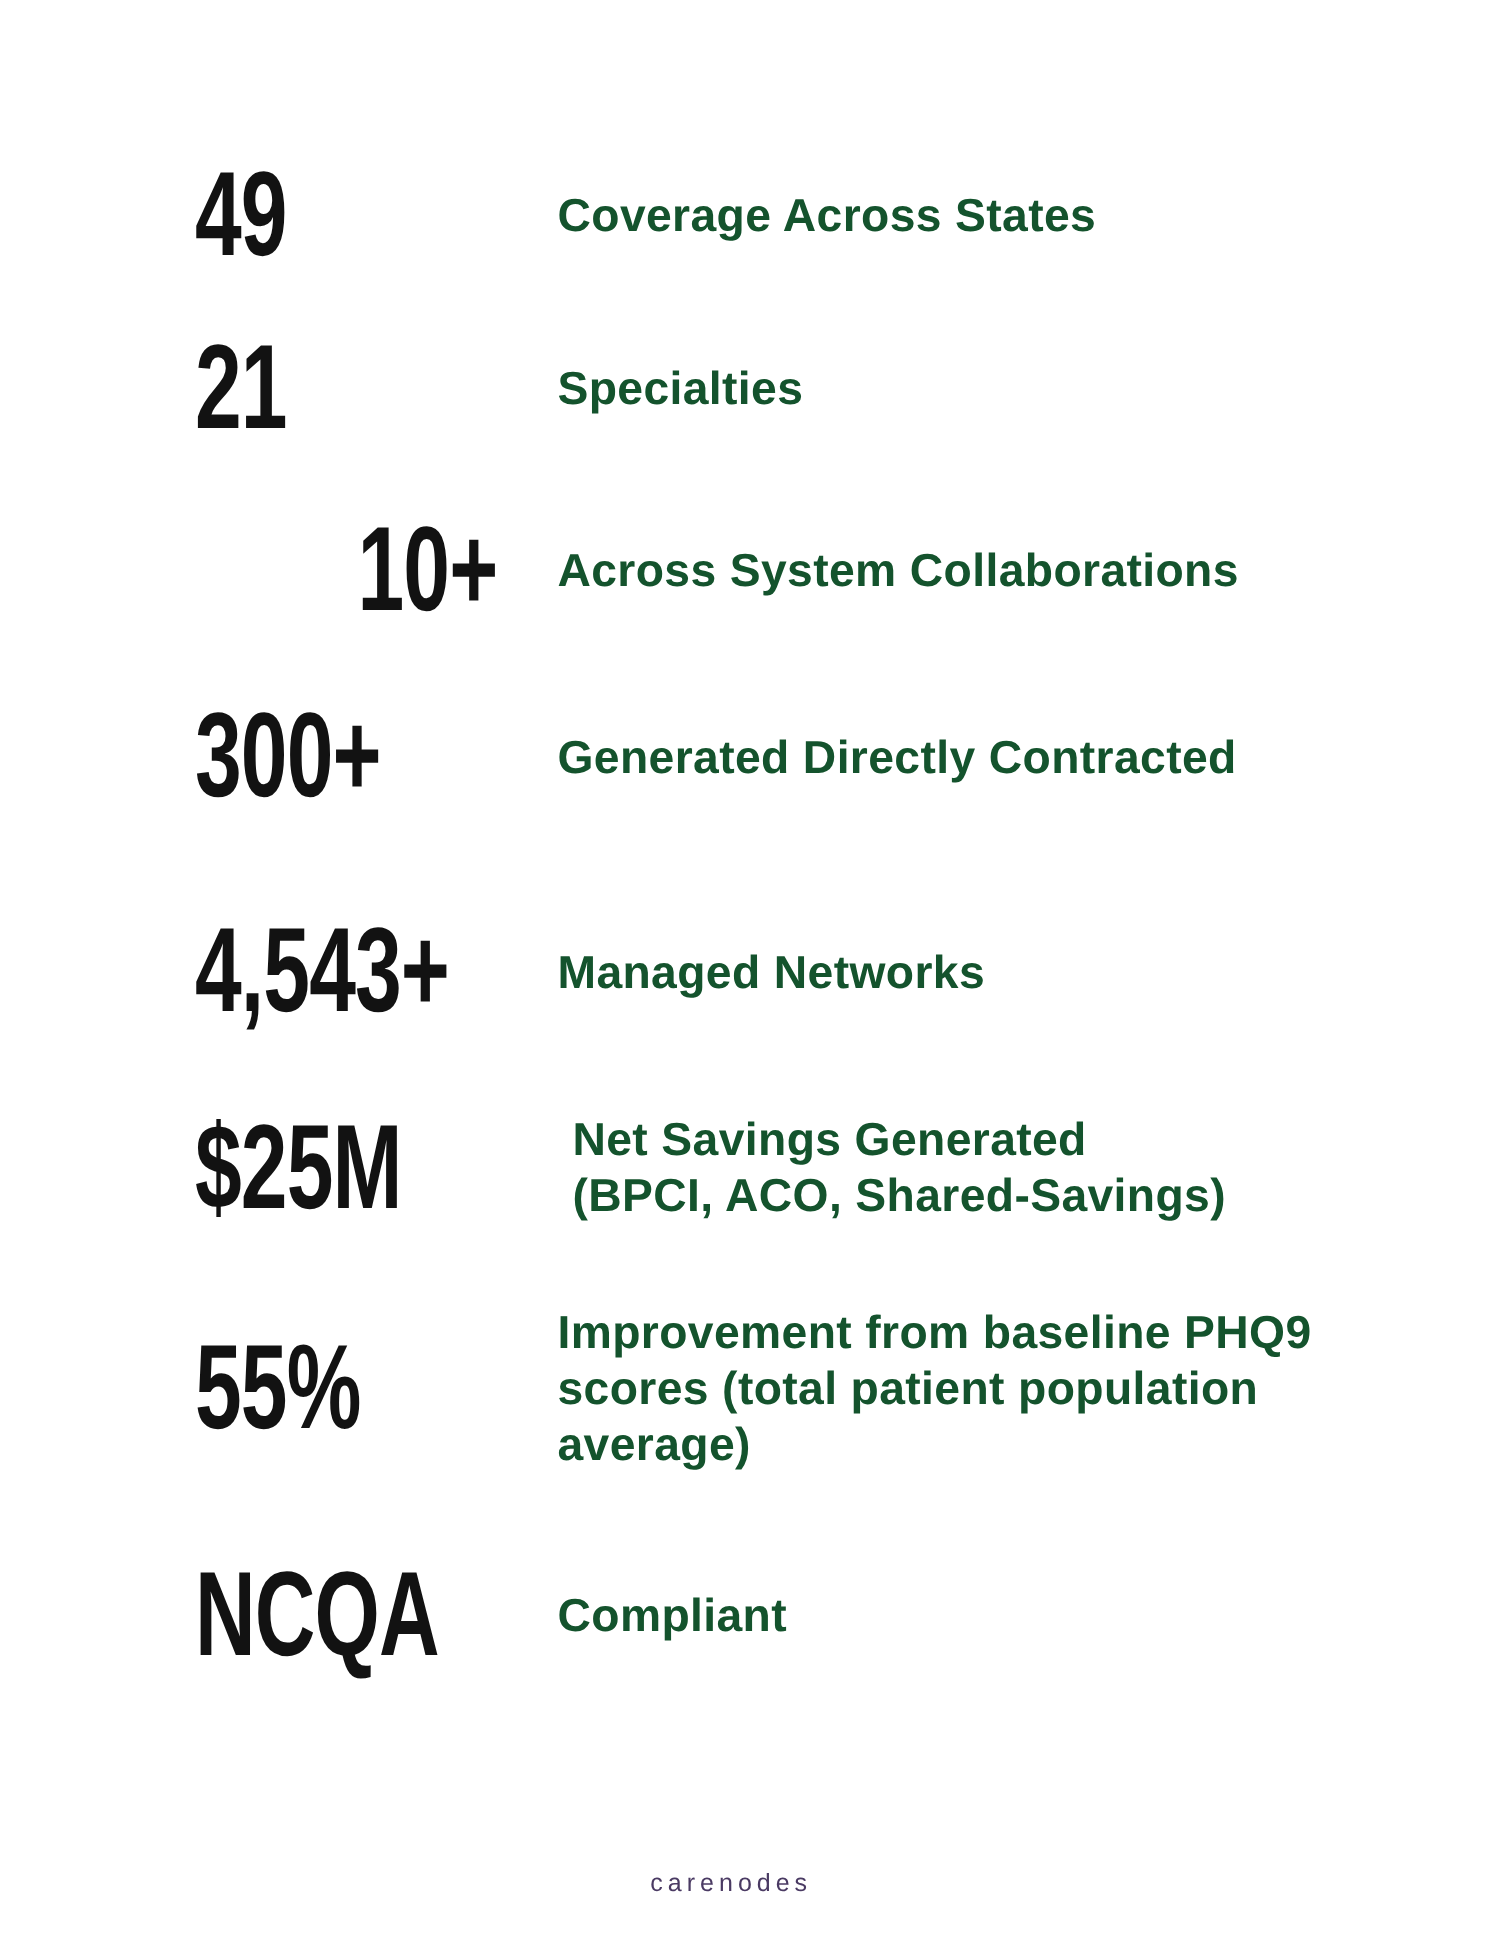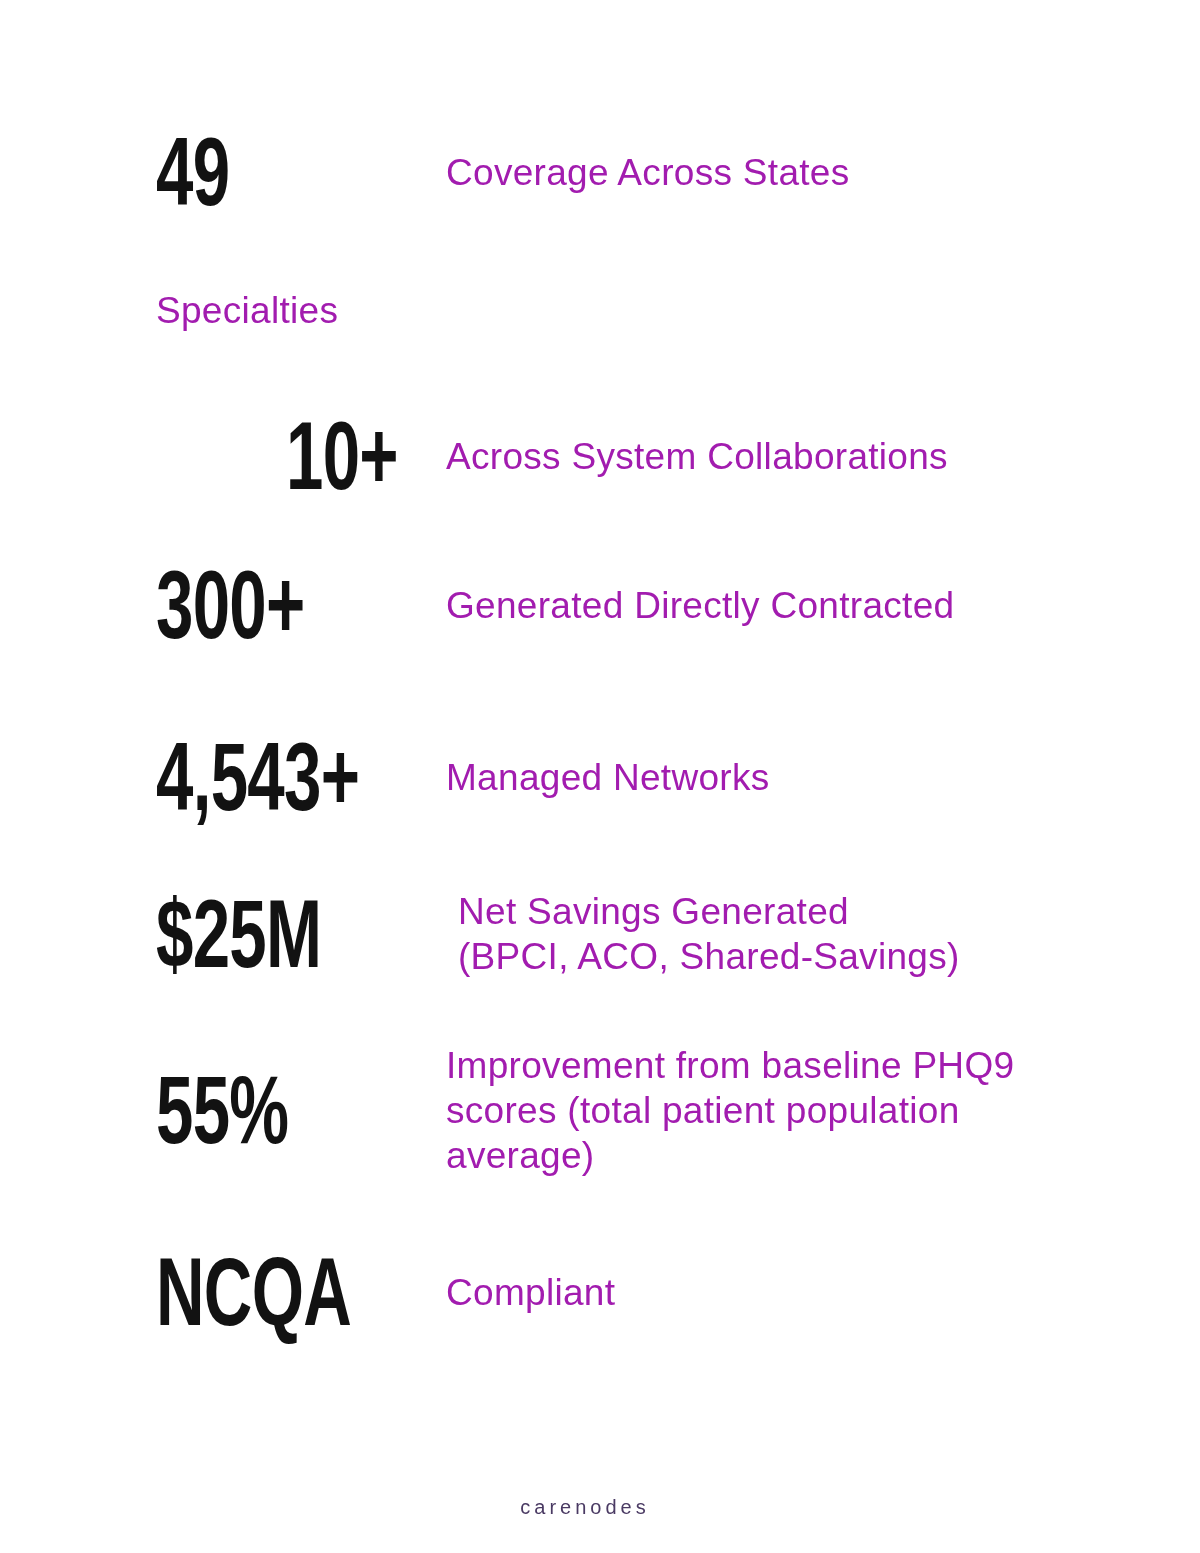--- a/index.html
+++ b/index.html
@@ -47,22 +47,22 @@
     font-weight: 700;
     color: #121212;
     letter-spacing: -1px;
     transform: scaleX(0.70);
     transform-origin: left center;
   }
 
   .stat-label {
     font-size: 37px;
     line-height: 45px;
-    font-weight: 400;
-    color: #a21caf;
+    font-weight: 700;
+    color: #14532d;
     letter-spacing: 0.3px;
     white-space: pre-line;
     max-width: 610px;
   }
 
   .footer {
     position: absolute;
     left: 0;
     right: 30px;
     top: 1496px;
@@ -82,20 +82,23 @@
 <div class="page">
 
   <div class="stat-row">
     <div class="stat-value">
       <span class="stat-value-inner">49</span>
     </div>
     <div class="stat-label">Coverage Across States</div>
   </div>
 
   <div class="stat-row">
+    <div class="stat-value">
+      <span class="stat-value-inner">21</span>
+    </div>
     <div class="stat-label">Specialties</div>
   </div>
 
   <div class="stat-row">
     <div class="stat-value">
       <span class="stat-value-inner">10+</span>
     </div>
     <div class="stat-label">Across System Collaborations</div>
   </div>
 

